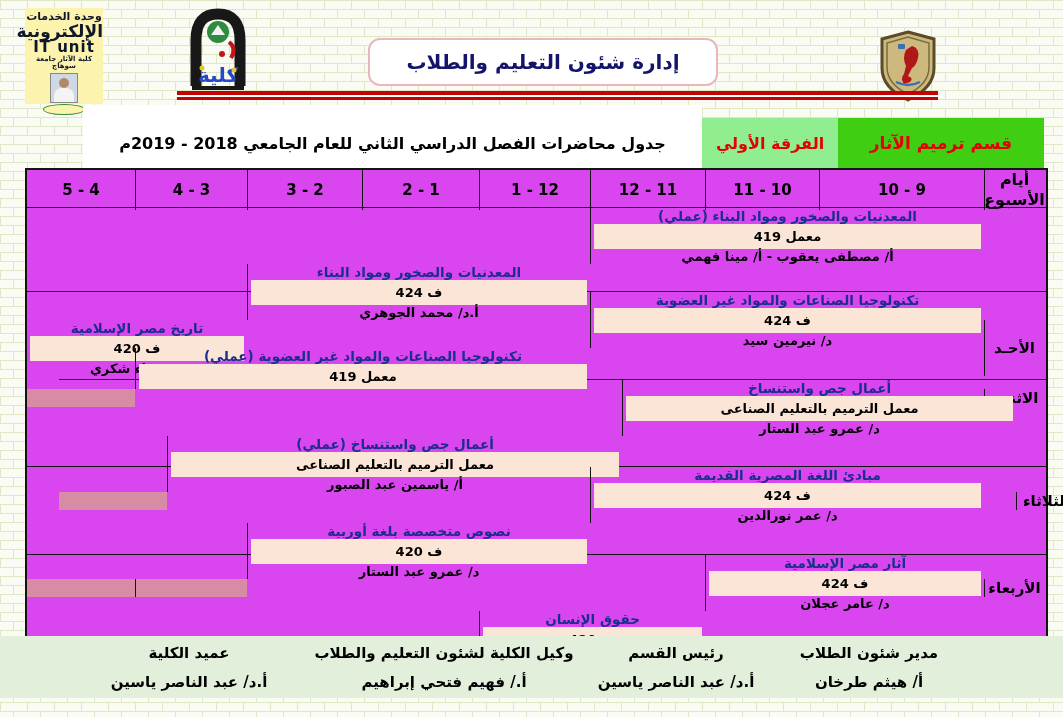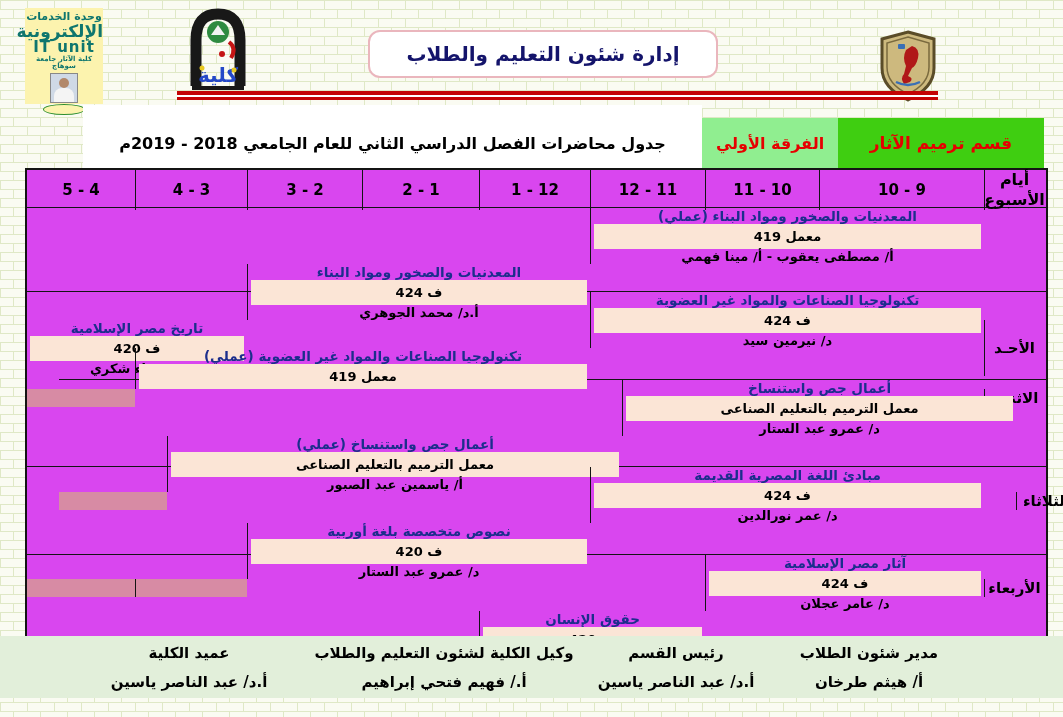--- a/index.html
+++ b/index.html
@@ -11,31 +11,31 @@
       linear-gradient(to bottom,#dfe8c6 1px,transparent 1px),
       conic-gradient(from 0deg at 1px 9px,transparent 0deg 270deg,#dfe8c6 270deg 360deg),
       conic-gradient(from 0deg at 1px 9px,transparent 0deg 270deg,#dfe8c6 270deg 360deg);
     background-size:27px 9px,27px 18px,27px 18px;
     background-position:0 0,0 0,13px 9px;
   }
   .abs{position:absolute;}
 
   
   .it-banner{left:25px;top:8px;width:78px;height:96px;background:#fcf3ae;
-    text-align:center;color:#0f766e;font-weight:bold;line-height:1.05;padding-top:3px;box-sizing:border-box;}
+    text-align:center;color:#0f172a;font-weight:bold;line-height:1.05;padding-top:3px;box-sizing:border-box;}
   .it-banner .l1{font-size:11px;}
   .it-banner .l2{font-size:17px;}
   .it-banner .l3{font-size:15px;letter-spacing:1px;}
   .it-banner .l4{font-size:7px;}
   .photo{width:26px;height:28px;margin:2px auto 0;background:#cfd9e6;border:1px solid #888;position:relative;overflow:hidden;}
   .photo .head{position:absolute;left:8px;top:4px;width:10px;height:10px;border-radius:50%;background:#b2886a;}
   .photo .body{position:absolute;left:3px;top:14px;width:20px;height:14px;border-radius:8px 8px 0 0;background:#f4f4f4;}
   .oval{width:40px;height:9px;margin:1px auto 0;border:1px solid #2f8f2f;border-radius:50%;background:#fcf3ae;}
 
-  .title-box{left:368px;top:30px;width:346px;height:44px;background:#fff;
+  .title-box{left:368px;top:38px;width:346px;height:44px;background:#fff;
     border:2px solid #eab6bd;border-radius:12px;display:flex;align-items:center;justify-content:center;
     color:#14146b;font-weight:bold;font-size:20px;}
   .red-line{left:177px;top:91px;width:761px;height:9px;
     background:linear-gradient(to bottom,#c40404 0 4px,#fff 4px 6px,#c40404 6px 9px);}
 
   
   .white-band{left:83px;top:105px;width:619px;height:63px;background:#fff;}
   .table-title{left:83px;top:118px;width:619px;height:50px;display:flex;align-items:center;justify-content:center;
     font-weight:bold;font-size:16px;color:#000;direction:rtl;}
   .year-cell{left:702px;top:118px;width:136px;height:50px;background:#90ee90;display:flex;align-items:center;justify-content:center;

